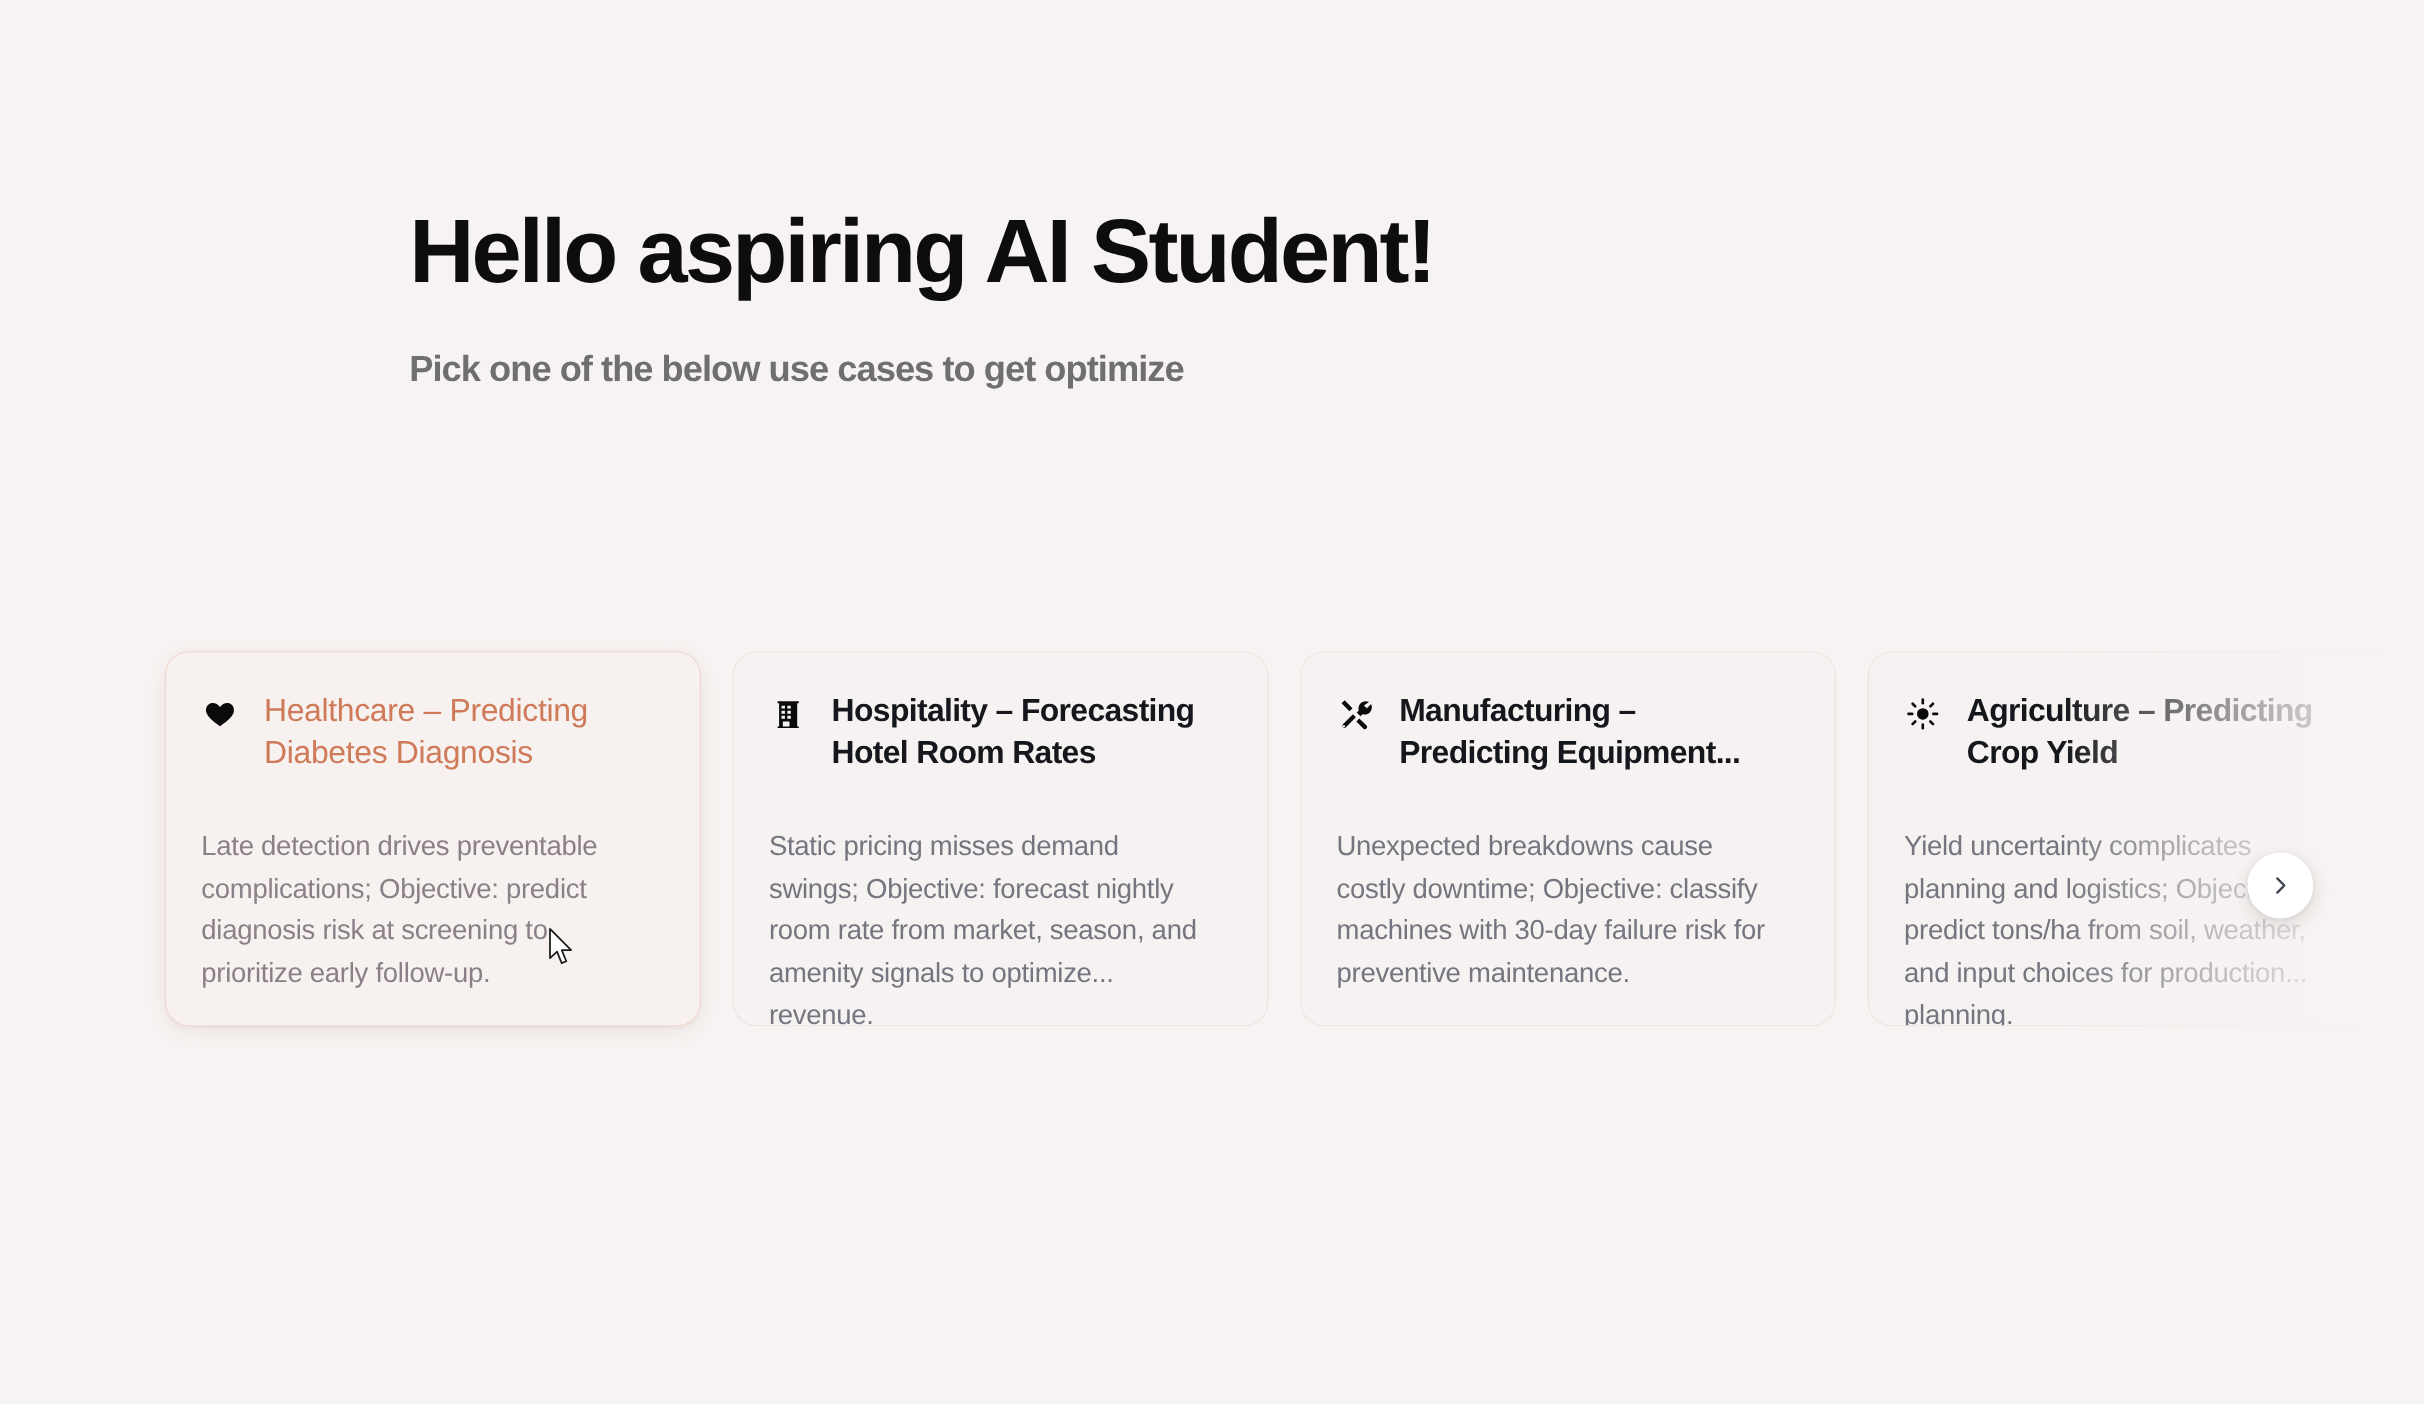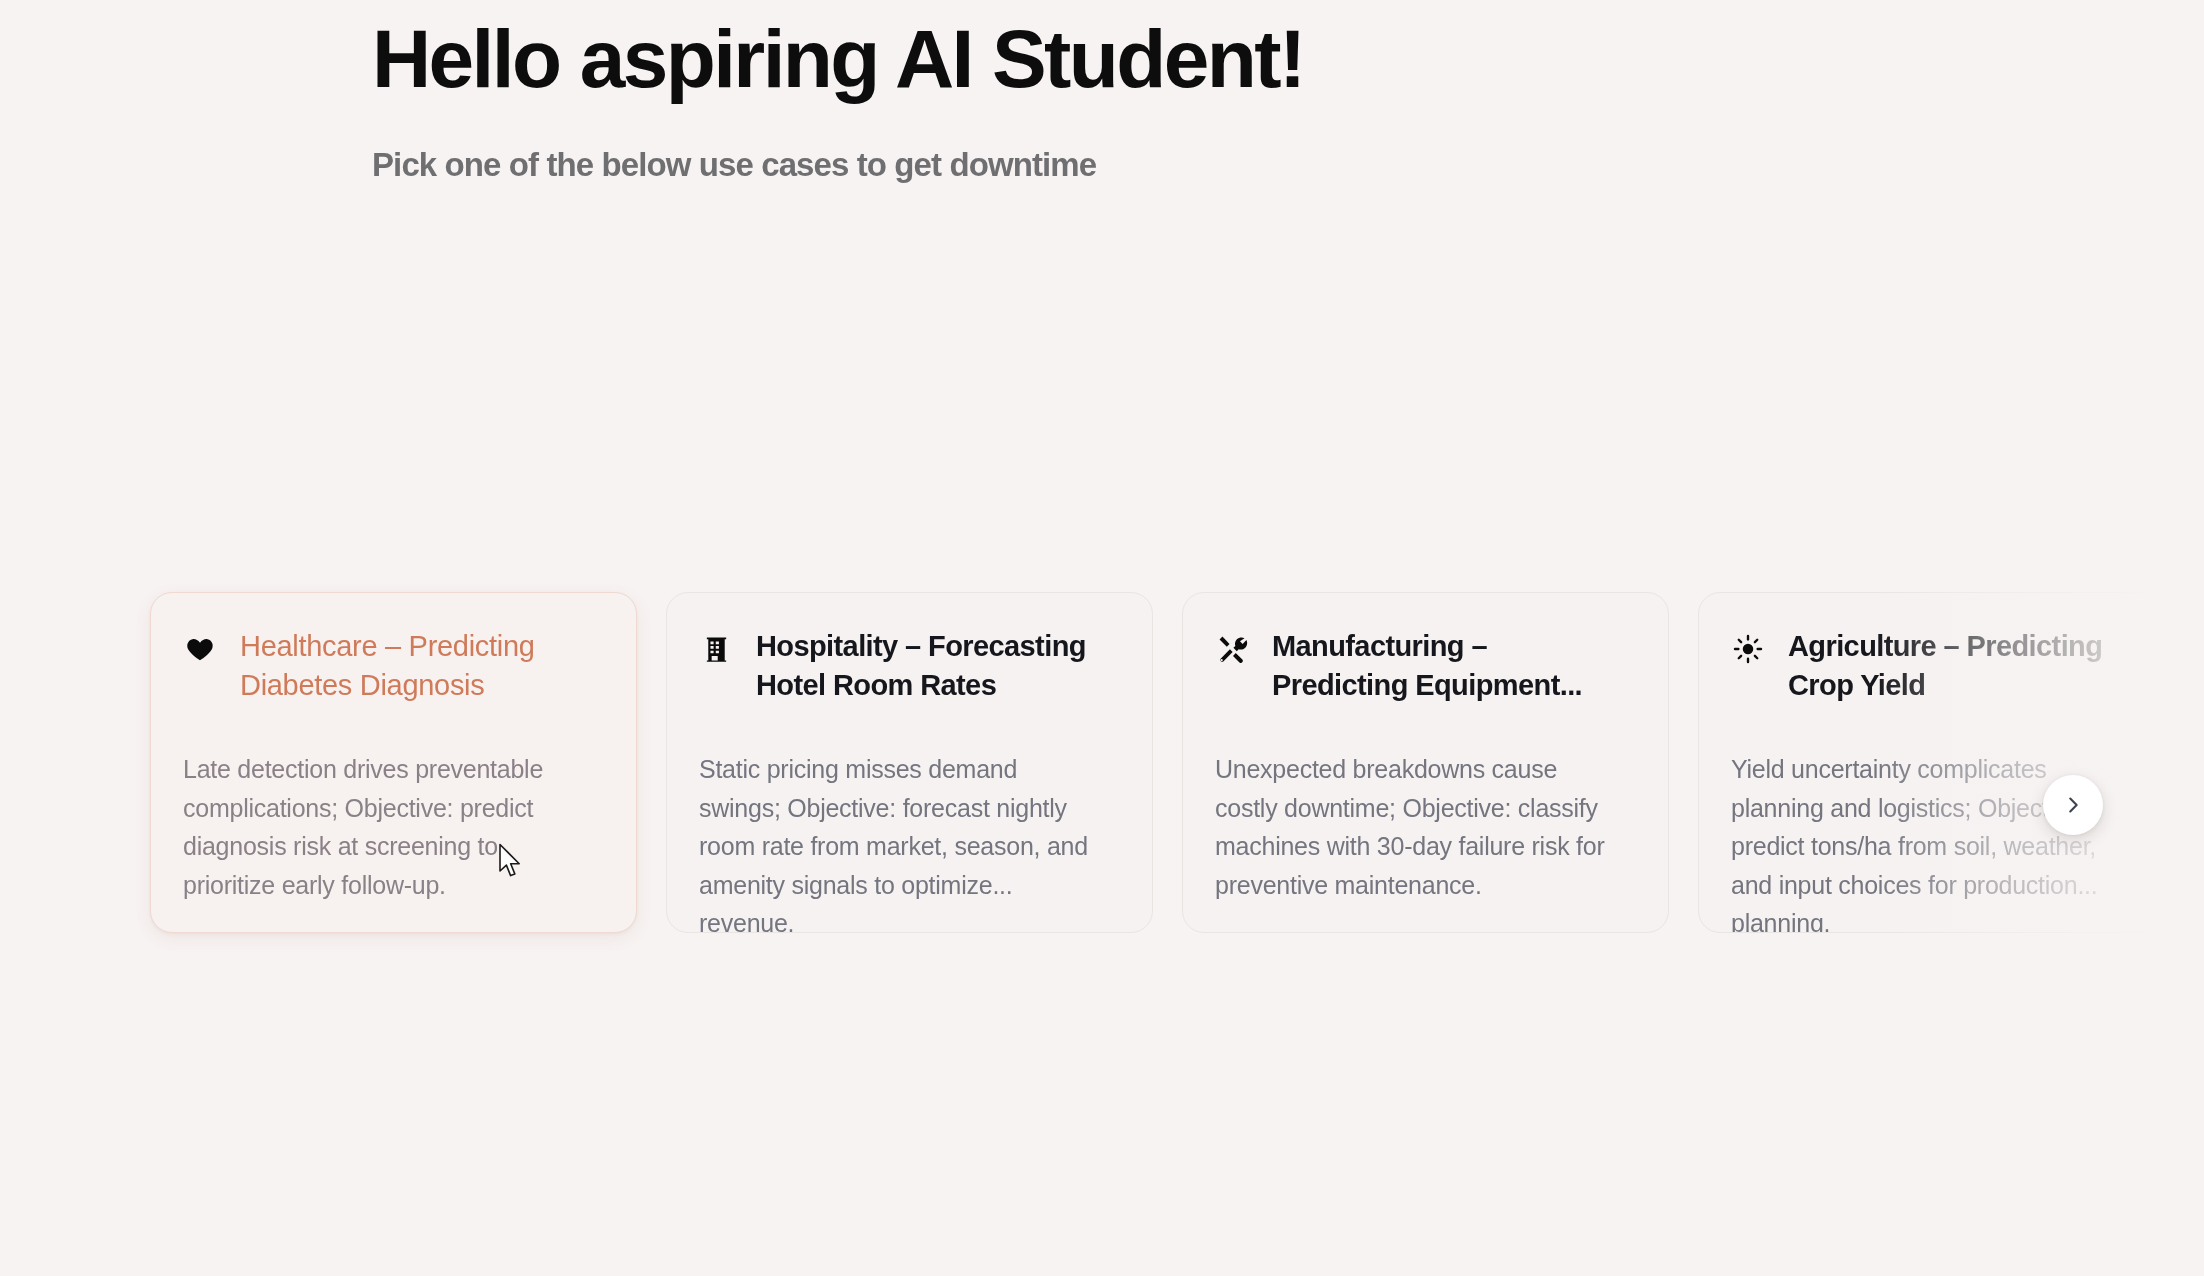--- a/index.html
+++ b/index.html
@@ -13,21 +13,21 @@
   body {
     background: #f7f3f2;
     font-family: "Liberation Sans", sans-serif;
     -webkit-font-smoothing: antialiased;
     position: relative;
   }
 
   
   .page-header {
     padding-left: 372px;
-    margin-top: 16px;
+    padding-top: 186px;
   }
 
   .page-title {
     font-size: 82px;
     font-weight: 700;
     color: #0d0d0e;
     letter-spacing: -2.6px;
     line-height: 1.04;
     white-space: nowrap;
   }
@@ -166,21 +166,21 @@
     height: 40px;
     pointer-events: none;
     z-index: 40;
   }
 </style>
 </head>
 <body>
 
 <div class="page-header">
   <h1 class="page-title">Hello aspiring AI Student!</h1>
-  <p class="page-subtitle">Pick one of the below use cases to get downtime</p>
+  <p class="page-subtitle">Pick one of the below use cases to get optimize</p>
 </div>
 
 <div class="carousel">
   <div class="carousel-track">
 
     <div class="usecase-card is-selected">
       <div class="card-head">
         <span class="card-icon">
           <svg width="30" height="30" viewBox="0 0 24 24" fill="currentColor" aria-hidden="true">
             <path d="M12 21s-7.5-4.9-9.6-9.1C.9 8.6 2.4 4.8 6 4.1c2.2-.4 4.2.6 6 2.9 1.8-2.3 3.8-3.3 6-2.9 3.6.7 5.1 4.5 3.6 7.8C19.5 16.1 12 21 12 21z"></path>

